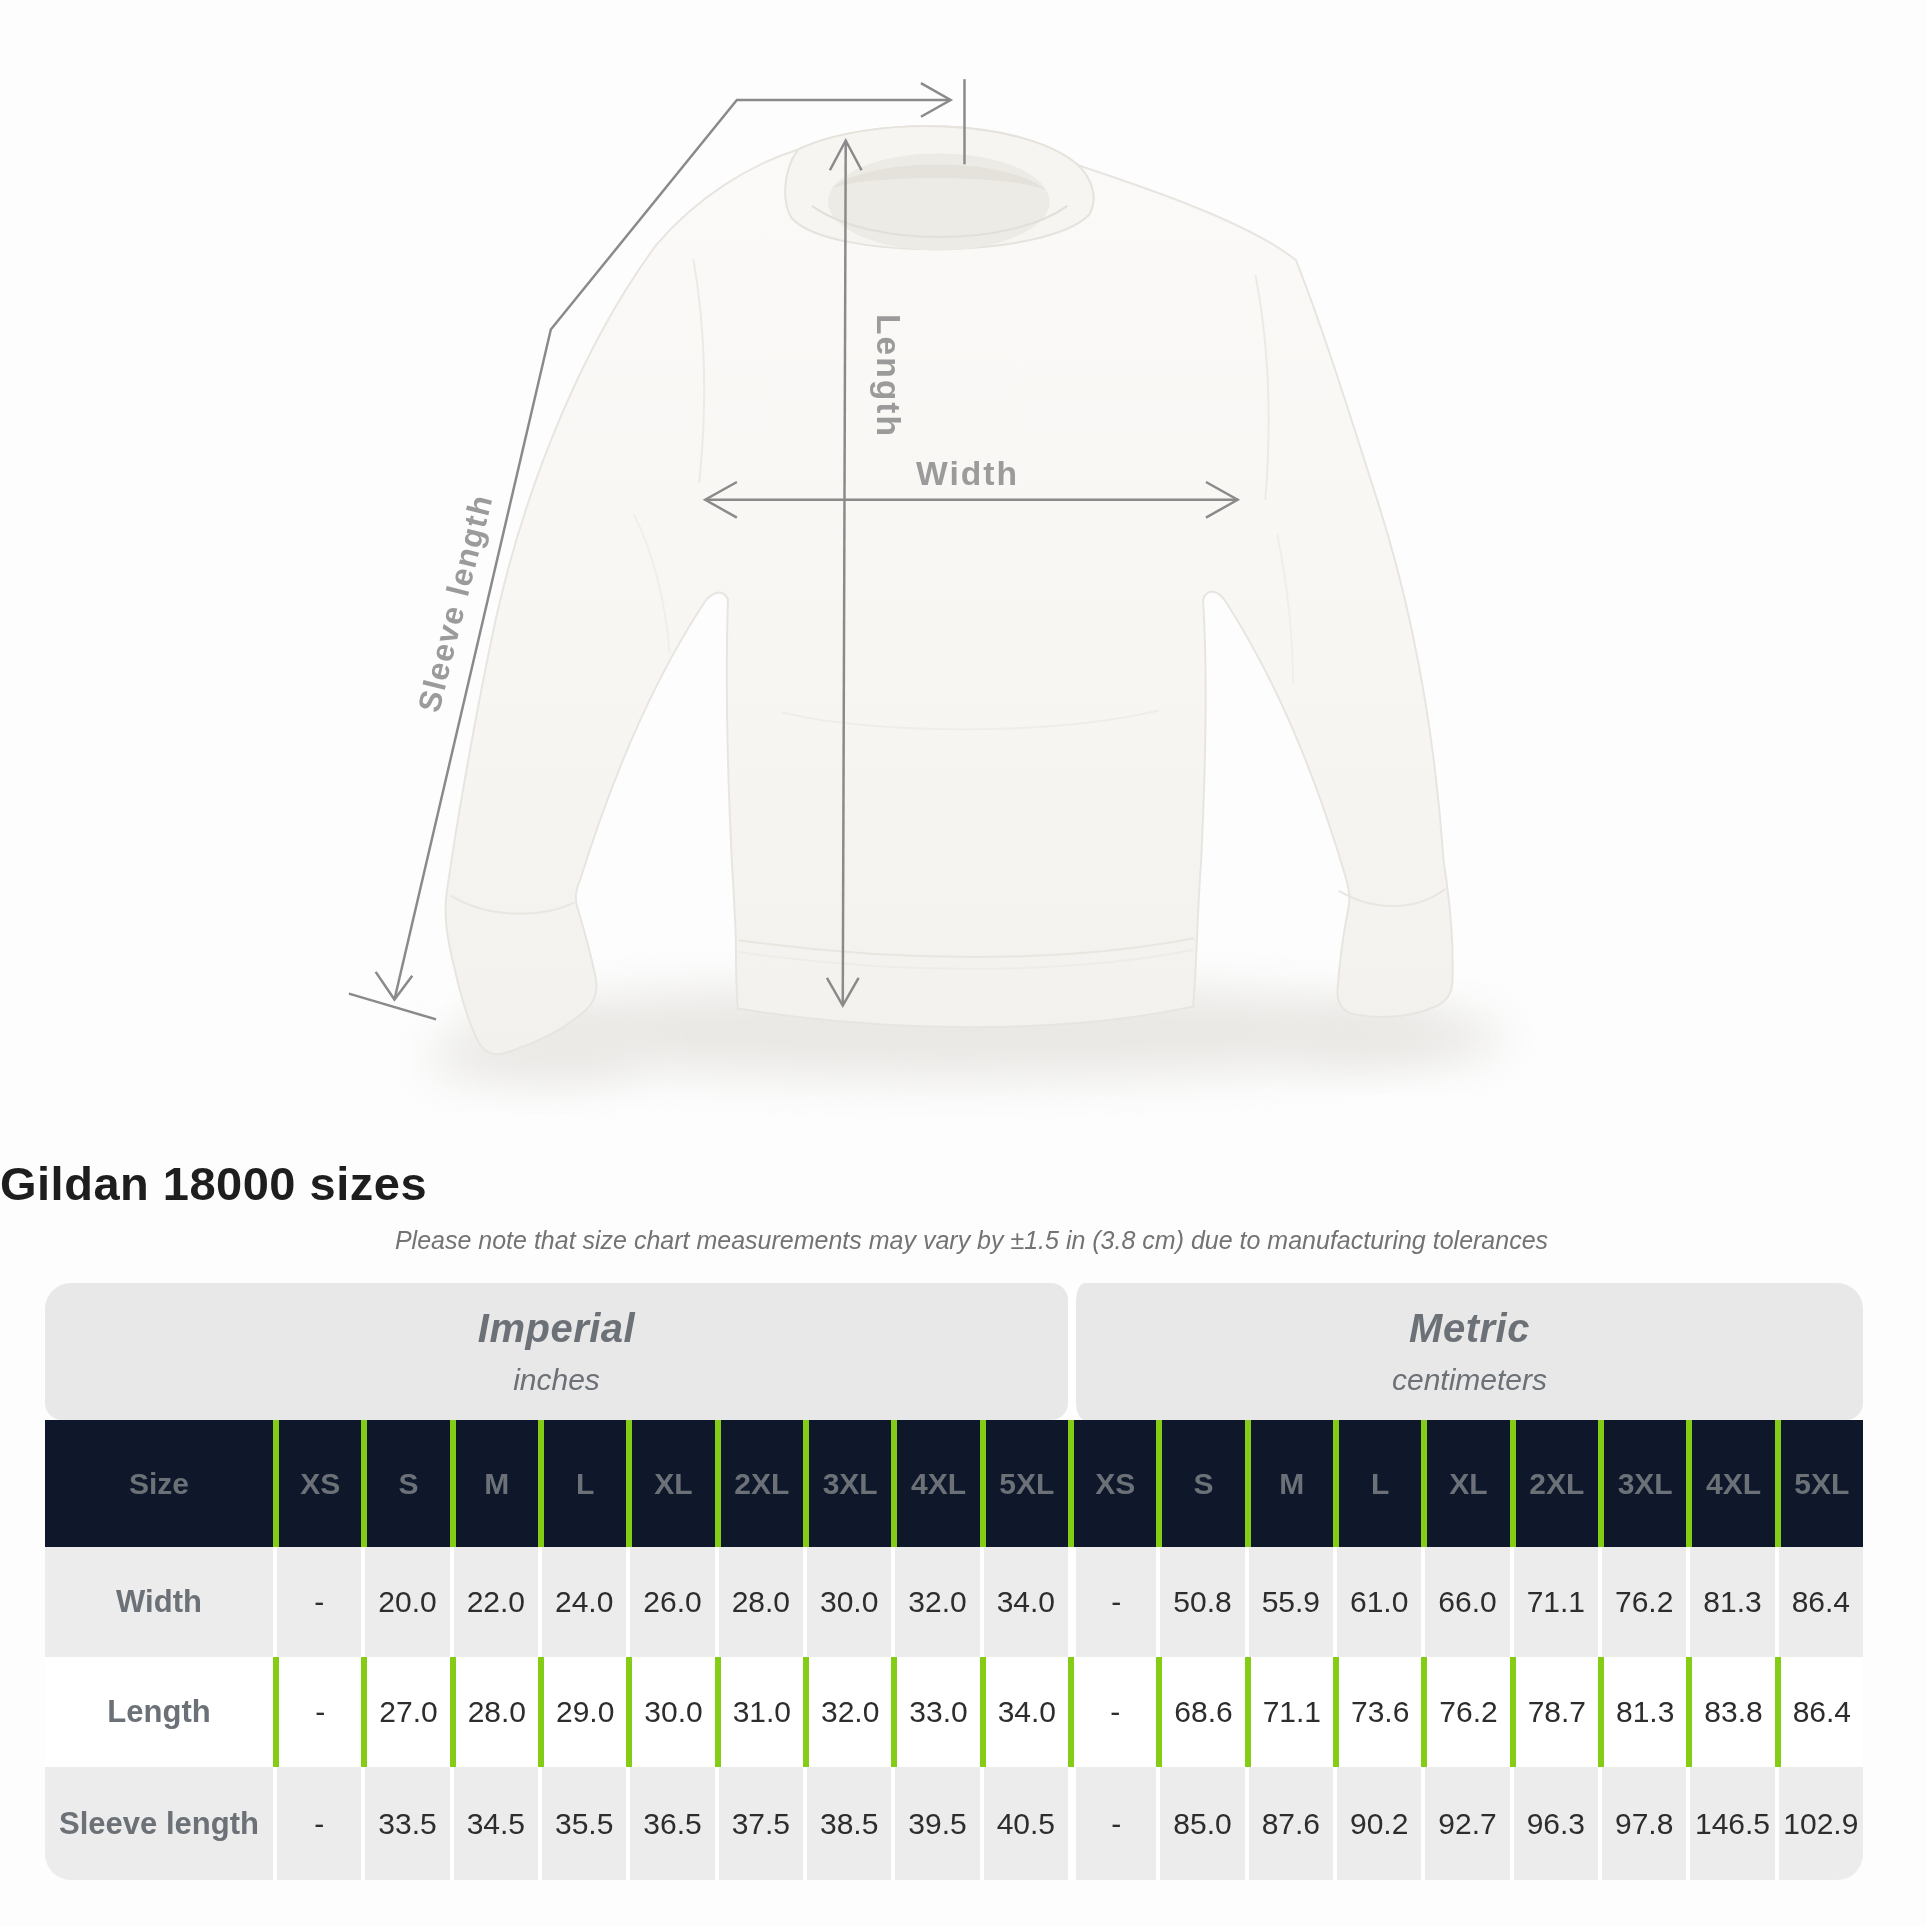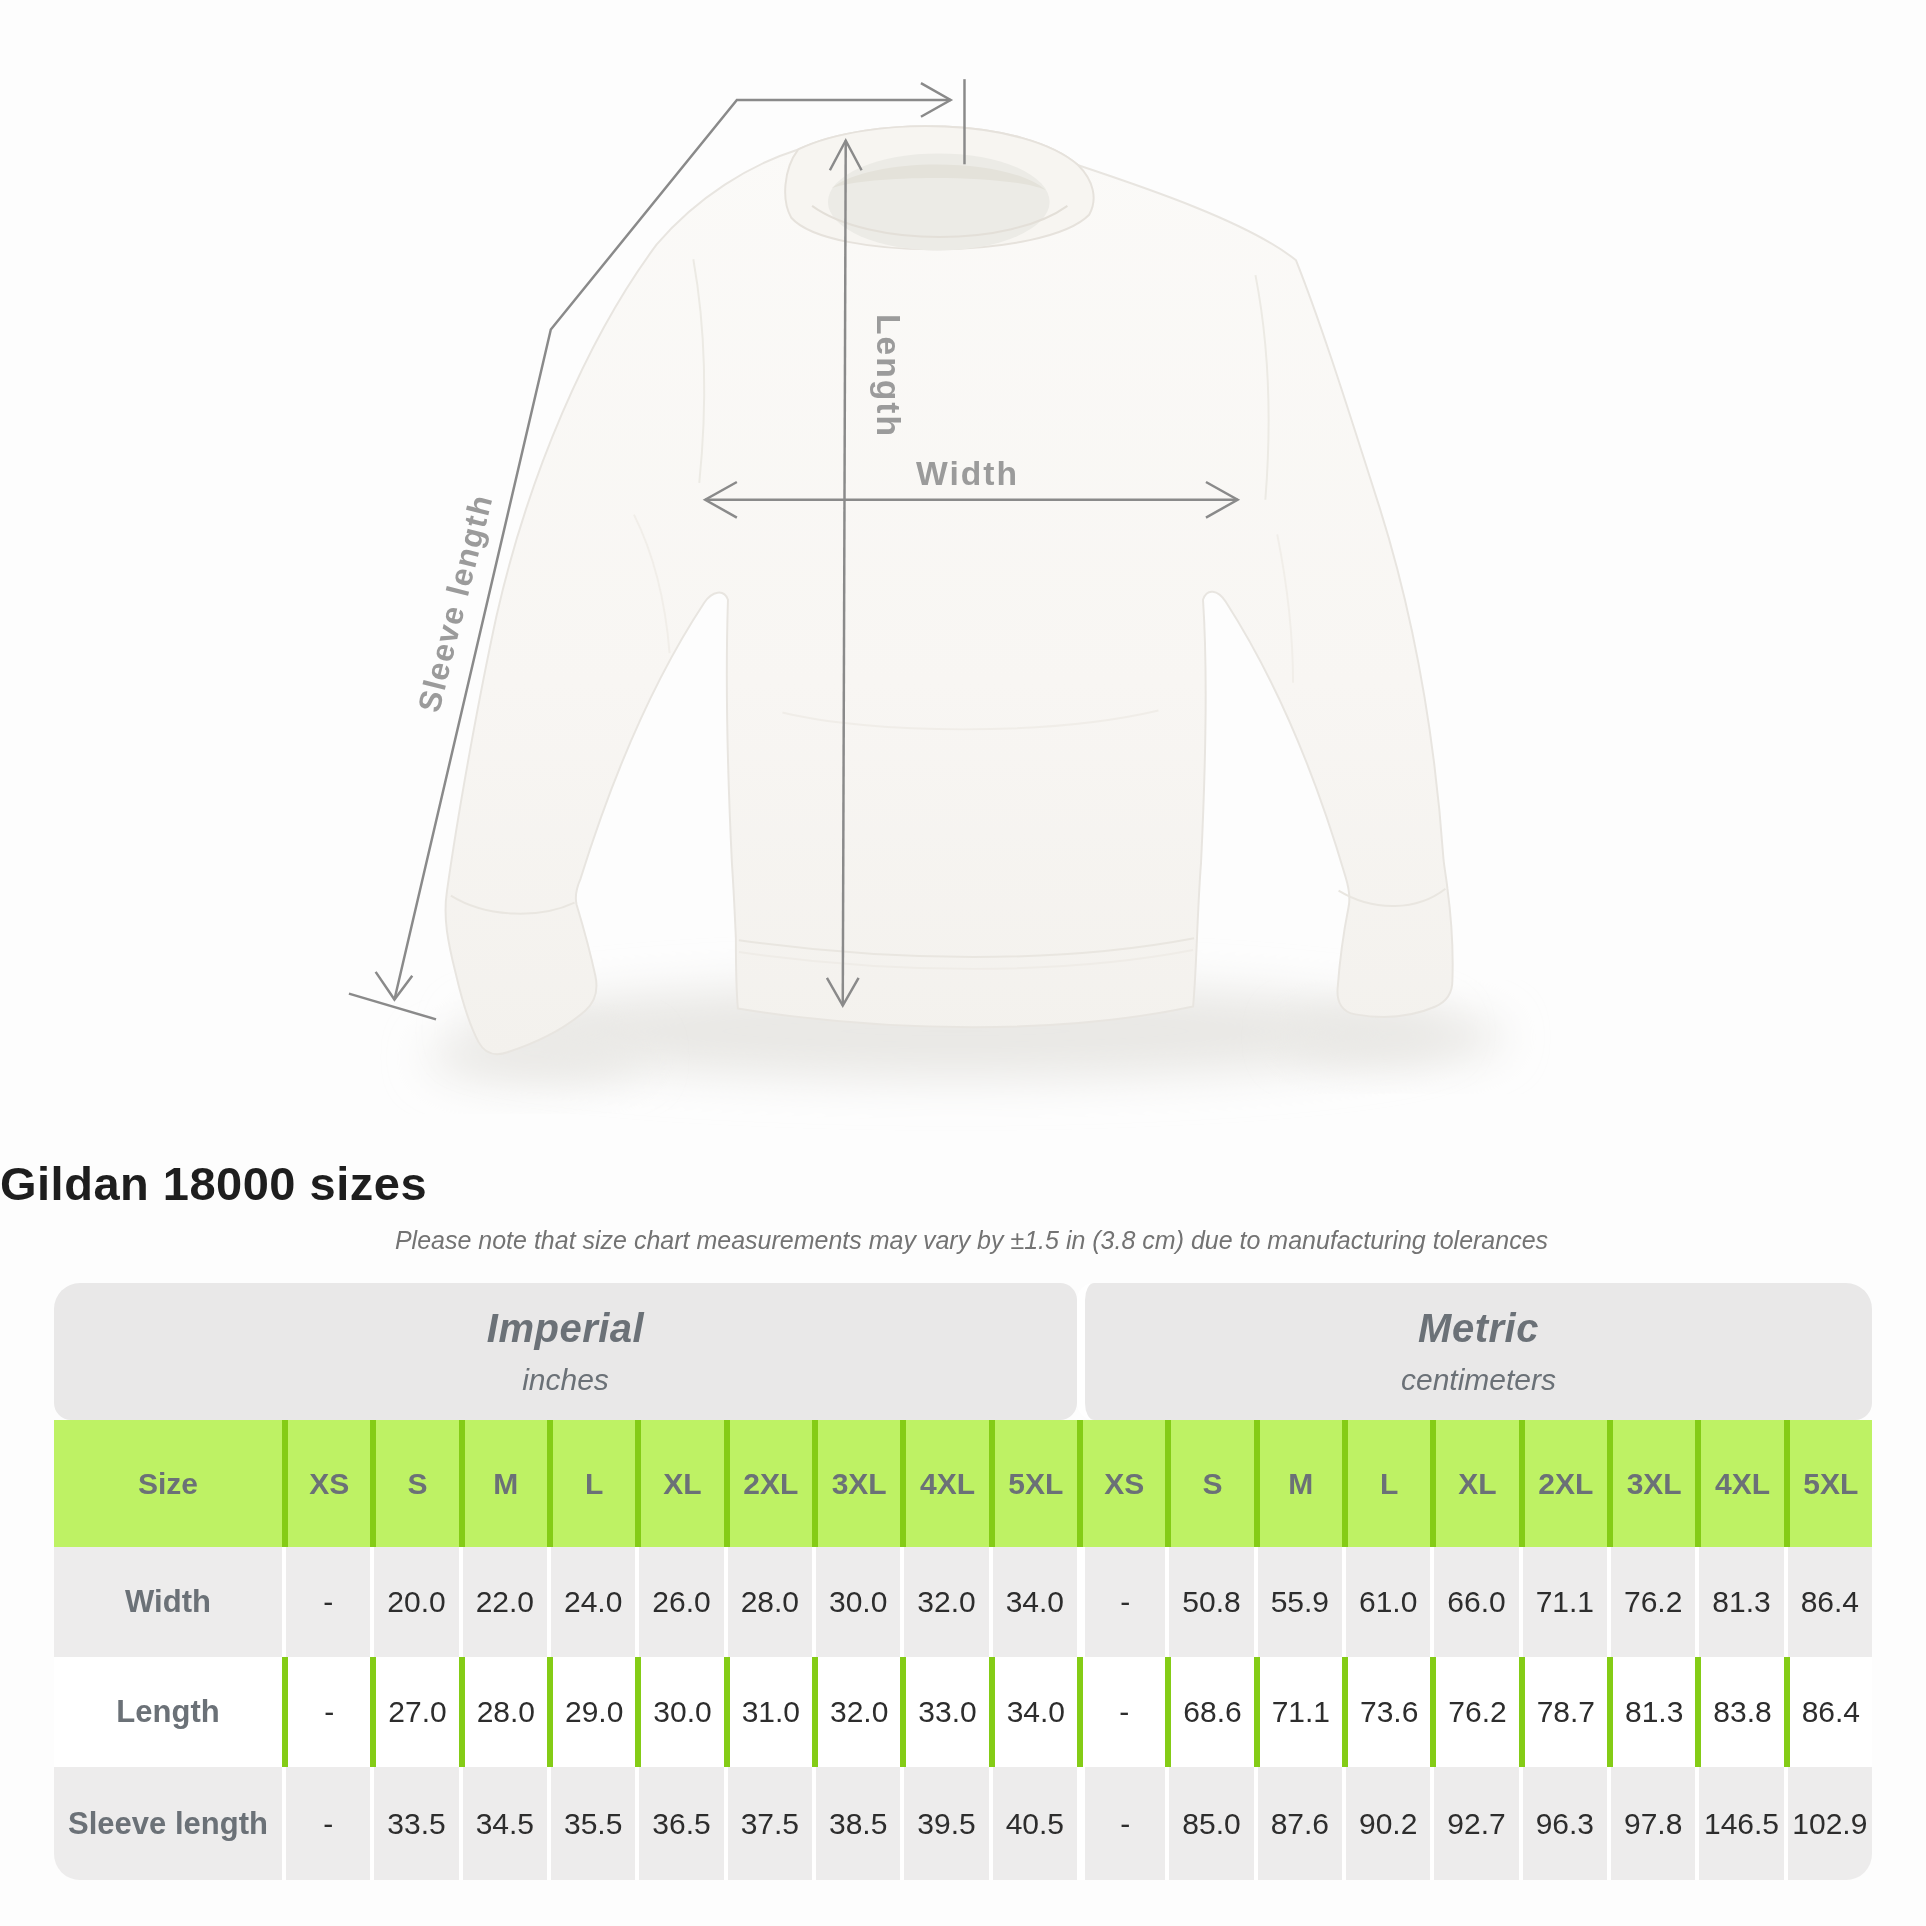--- a/index.html
+++ b/index.html
@@ -17,32 +17,32 @@
     position:absolute;left:0;top:1156px;width:100%;text-align:left;
     font-size:47px;font-weight:700;color:#1e1e1e;letter-spacing:0.5px;
   }
   .note{
     position:absolute;left:8px;top:1226px;width:100%;text-align:center;
     font-size:25px;font-style:italic;color:#737373;
   }
 
   
   #size-table{
-    position:absolute;left:54px;top:1283px;width:1818px;
+    position:absolute;left:45px;top:1283px;width:1818px;
     display:grid;
     grid-template-columns:228px repeat(18,1fr);
     grid-template-rows:137px 127px 110px 110px 113px;
   }
   .cell{display:flex;align-items:center;justify-content:center;min-width:0;}
   .band{background:#e9e8e8;flex-direction:column;border-radius:17px;}
   .imperial-band{border-top-left-radius:26px;}
   .metric-band{border-top-right-radius:26px;border-left:8px solid #ffffff;}
   .band-label{font-size:40px;font-weight:700;font-style:italic;color:#6b7177;letter-spacing:0.5px;}
   .band-unit{font-size:30px;font-style:italic;color:#6b7177;margin-top:12px;}
-  .hrow{background:#bef264;font-size:30px;font-weight:700;color:#6b7177;}
+  .hrow{background:#0f172a;font-size:30px;font-weight:700;color:#6b7177;}
   .gray{background:#edecec;}
   .white{background:#ffffff;}
   .vline{border-left:6px solid #84cc16;}
   .vgap{border-left:4px solid #ffffff;}
   .vgap.group-start{border-left-width:8px;}
   .rl{font-size:31px;font-weight:700;color:#6b7177;}
   .num{font-size:30px;font-weight:400;color:#2d2d2d;}
   .bl{border-bottom-left-radius:26px;}
   .br{border-bottom-right-radius:26px;}
 </style>

